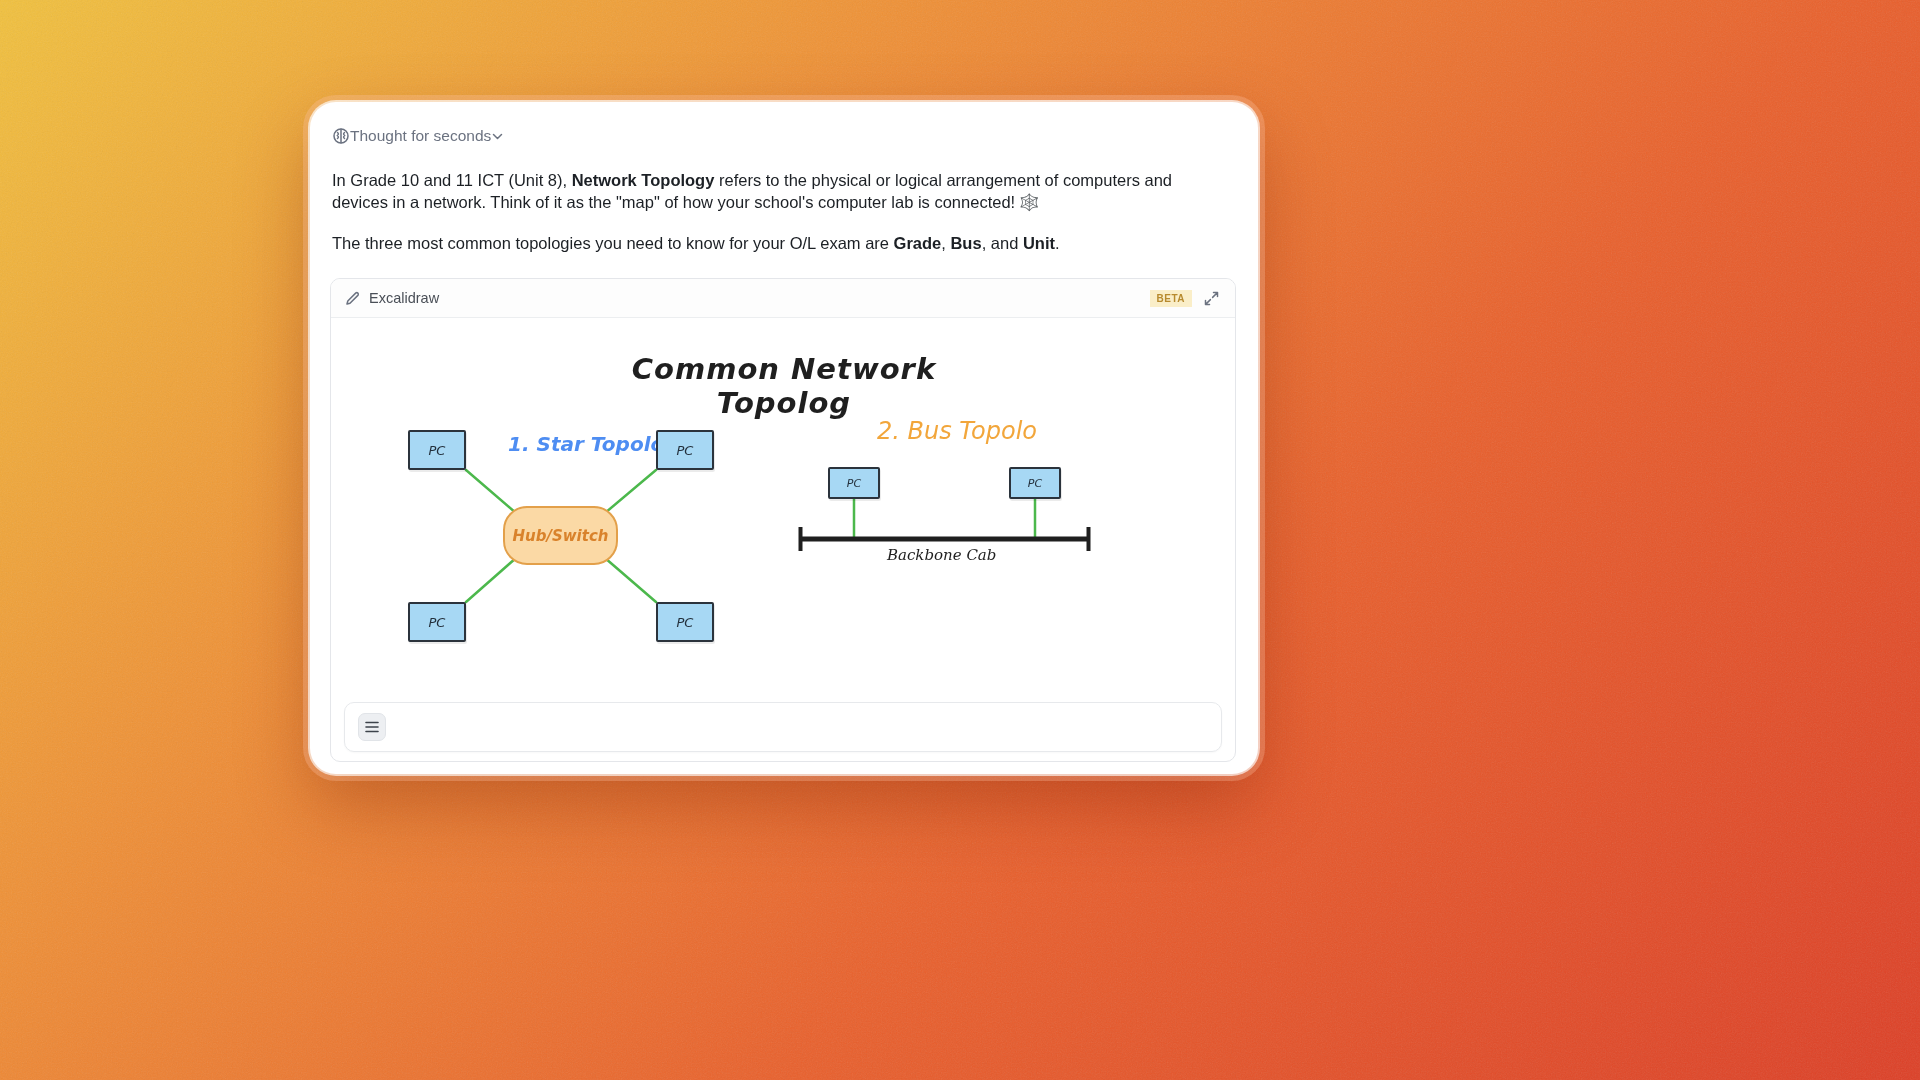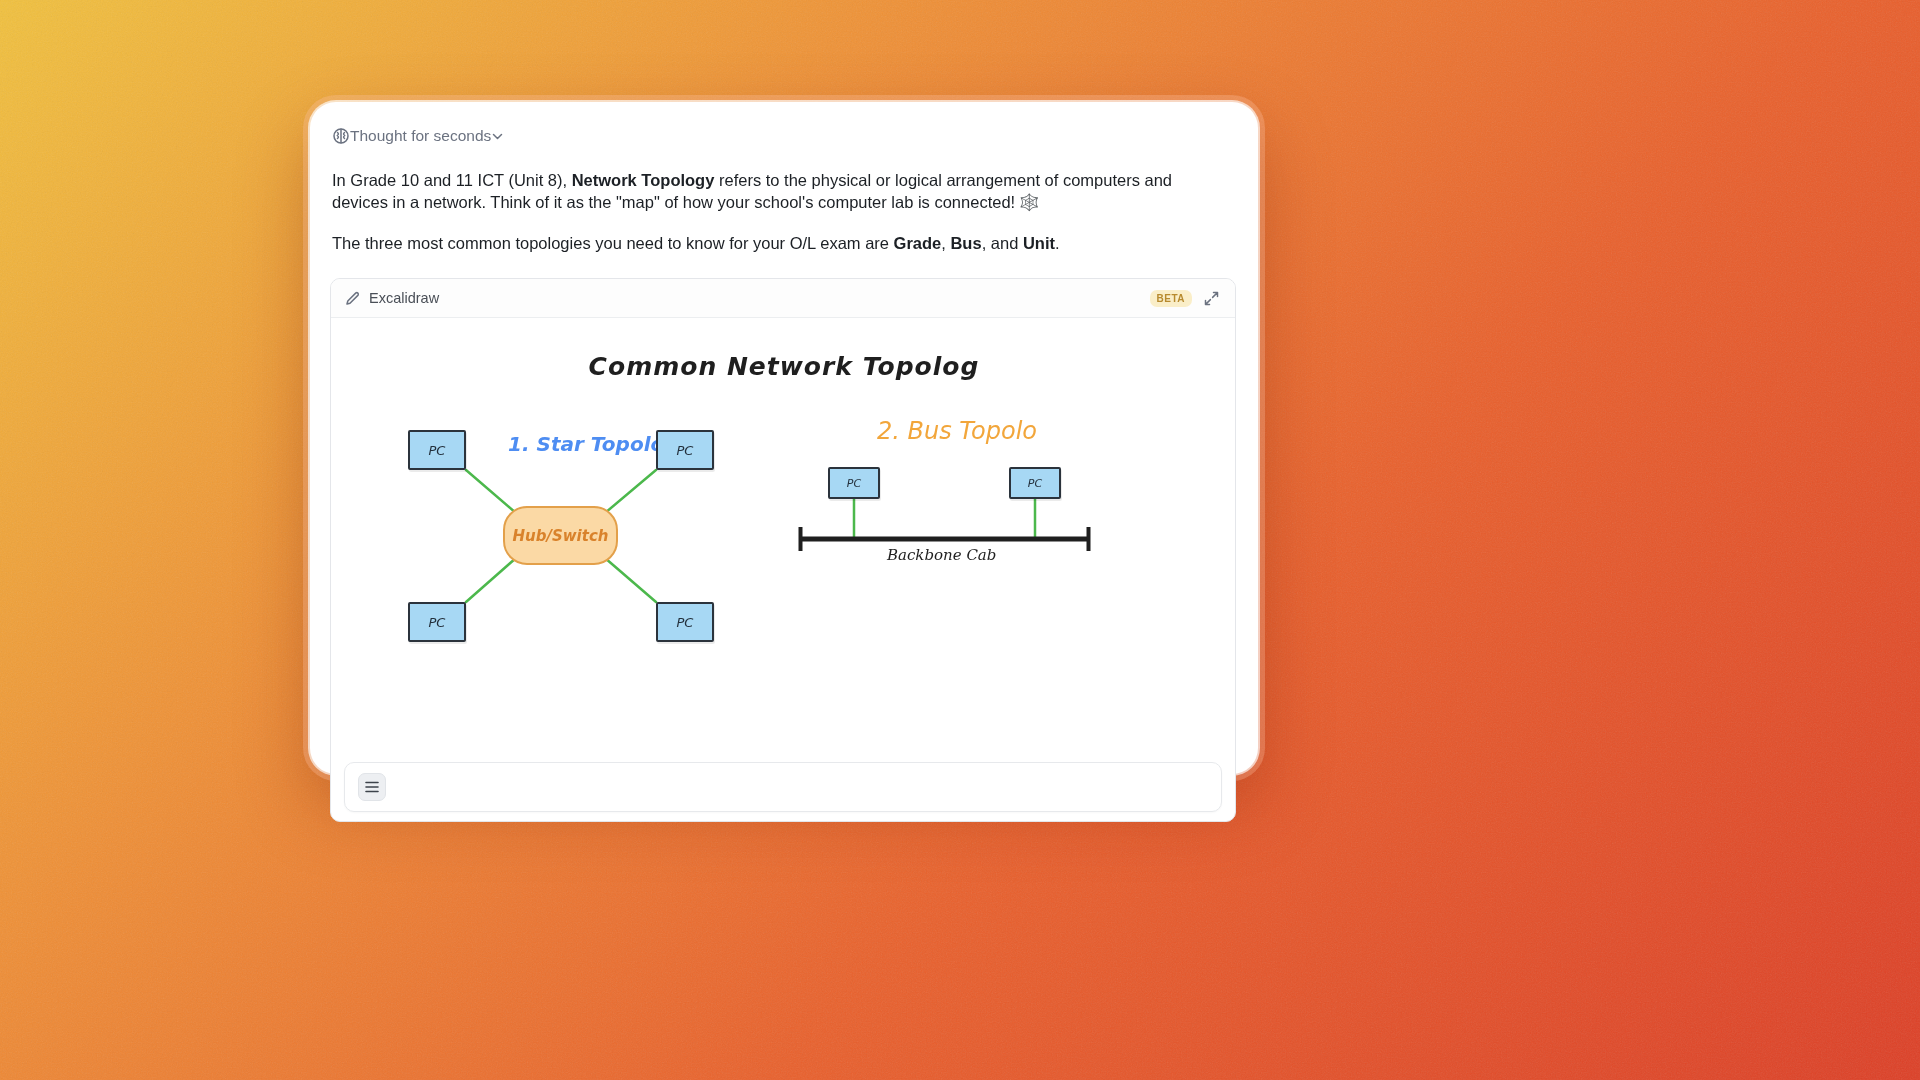--- a/index.html
+++ b/index.html
@@ -28,42 +28,42 @@
   .icon-stroke { stroke: #6b7280; fill: none; stroke-width: 1.5; stroke-linecap: round; stroke-linejoin: round; }
 
   
   .msg { position: absolute; left: 22px; width: 868px; color: #1c2025; font-size: 16.5px; line-height: 22px; }
   .msg strong { font-weight: 700; }
   .p1 { top: 67px; }
   .p2 { top: 130px; }
 
   
   .panel {
-    position: absolute; left: 20px; top: 176px; width: 906px; height: 544px;
+    position: absolute; left: 20px; top: 176px; width: 906px; height: 484px;
     border: 1px solid #e4e6ea; border-radius: 10px; background: #ffffff; overflow: hidden;
   }
   .panel-header {
     height: 39px; border-bottom: 1px solid #eceef0; background: #fdfdfd;
     display: flex; align-items: center; padding: 0 14px; gap: 9px;
   }
   .panel-title { font-size: 14.5px; color: #4a4f57; flex: 1 1 auto; }
   .beta-badge {
     background: var(--beta-bg); color: var(--beta-text);
     font-size: 10px; font-weight: 700; letter-spacing: .5px;
-    padding: 3px 7px; border-radius: 7px; margin-left: 32px;
+    padding: 3px 7px; border-radius: 0; margin-left: 32px;
   }
   .expand-btn { display: flex; align-items: center; justify-content: center; width: 20px; height: 20px; cursor: pointer; }
 
   .canvas { position: relative; width: 904px; height: 427px; background: #ffffff; }
 
   .hand { font-family: "DejaVu Sans", sans-serif; font-style: italic; }
 
   .diagram-title {
     position: absolute; left: 253px; top: 34px; width: 400px; text-align: center;
-    font-size: 25px; font-weight: 700; letter-spacing: 1px; color: #1f1f1f;
+    font-size: 29px; font-weight: 700; letter-spacing: 1px; color: #1f1f1f;
   }
   .star-label { position: absolute; left: 177px; top: 114px; font-size: 20px; font-weight: 700; color: var(--star-label); }
   .bus-label  { position: absolute; left: 546px; top: 99px; font-size: 24px; font-weight: 400; color: var(--bus-label); }
 
   .pc-box {
     position: absolute; width: 58px; height: 40px;
     background: var(--pc-fill); border: 2px solid var(--pc-stroke); border-radius: 2px;
     display: flex; align-items: center; justify-content: center;
     font-size: 13px; font-weight: 400; color: #23303c;
     box-shadow: 1px 2px 0 rgba(0,0,0,.08);

